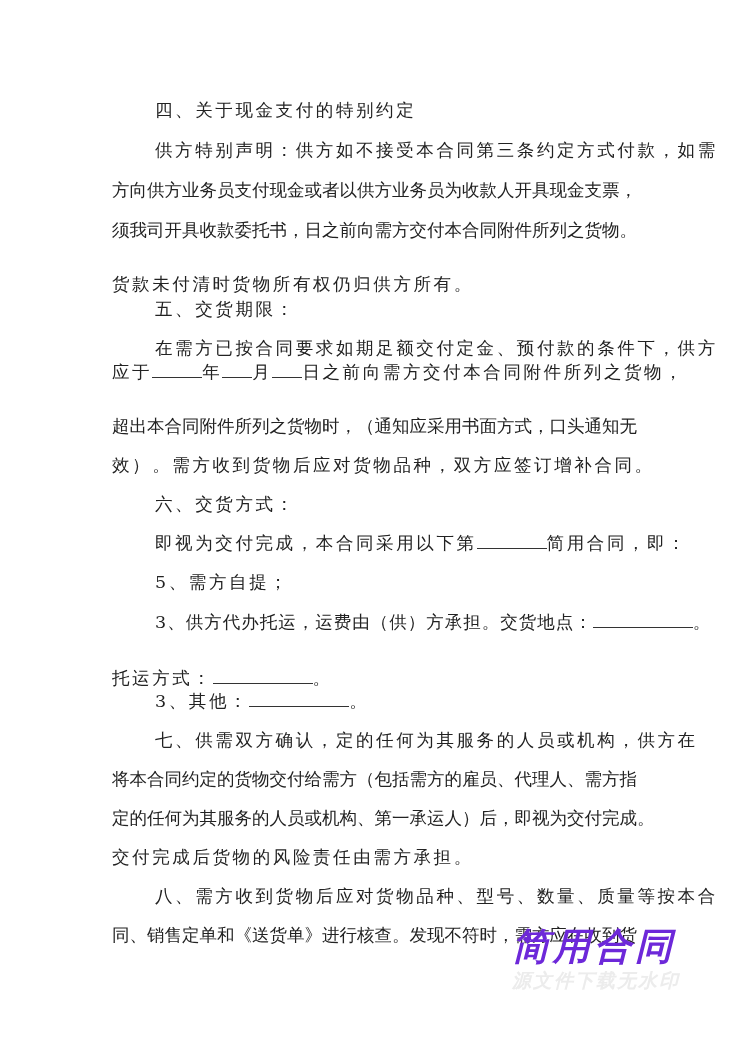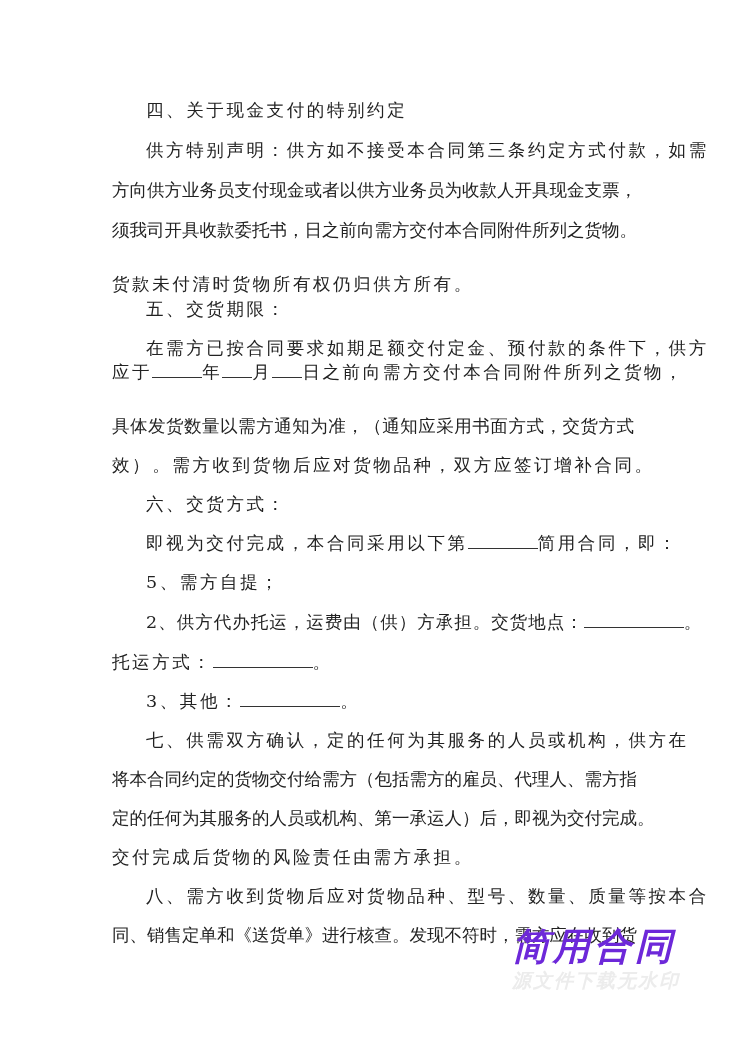--- a/index.html
+++ b/index.html
@@ -1,20 +1,20 @@
 <!DOCTYPE html>
 <html><head>
 <meta charset="utf-8">
 <style>
   html, body { margin:0; padding:0; }
   body { width:742px; height:1049px; background:#ffffff; position:relative; overflow:hidden;
          font-family: "DejaVu Serif", "Liberation Serif", serif; color:#222; }
   .page { position:absolute; left:112px; top:92px; width:522px; }
   .line { position:absolute; left:0; font-size:17.5px; letter-spacing:2.6px; white-space:nowrap; line-height:24px; }
-  .indent { left:34px; }
+  .indent { left:43px; }
   .justify { width:522px; text-align:justify; text-align-last:justify; letter-spacing:0; }
   .blank { display:inline-block; border-bottom:1px solid #333; height:16px; vertical-align:baseline; }
   .wm1 { position:absolute; left:512px; top:922px; font-family:"DejaVu Sans", sans-serif; font-weight:bold; font-style:italic;
          font-size:37px; color:#6d28d9; letter-spacing:4px; }
   .wm2 { position:absolute; left:512px; top:968px; font-family:"DejaVu Sans", sans-serif; font-weight:bold; font-style:italic;
          font-size:19px; color:#ececec; letter-spacing:2px; }
 </style>
 </head>
 <body>
 
@@ -24,32 +24,32 @@
   <div class="line indent" style="top:46px">供方特别声明：供方如不接受本合同第三条约定方式付款，如需</div>
   <div class="line justify" style="top:86px">方向供方业务员支付现金或者以供方业务员为收款人开具现金支票，</div>
   <div class="line justify" style="top:126px">须我司开具收款委托书，日之前向需方交付本合同附件所列之货物。</div>
   <div class="line" style="top:180px">货款未付清时货物所有权仍归供方所有。</div>
 
   <div class="line indent" style="top:205px">五、交货期限：</div>
   <div class="line indent" style="top:244px">在需方已按合同要求如期足额交付定金、预付款的条件下，供方</div>
   <div class="line" style="top:268px">
     <span>应于</span><span class="blank" style="width:50px"></span><span>年</span><span class="blank" style="width:30px"></span><span>月</span><span class="blank" style="width:30px"></span><span>日之前向需方交付本合同附件所列之货物，</span>
   </div>
-  <div class="line justify" style="top:322px">具体发货数量以需方通知为准，（通知应采用书面方式，交货方式</div>
+  <div class="line justify" style="top:322px">超出本合同附件所列之货物时，（通知应采用书面方式，口头通知无</div>
   <div class="line" style="top:361px">效）。需方收到货物后应对货物品种，双方应签订增补合同。</div>
 
   <div class="line indent" style="top:400px">六、交货方式：</div>
   <div class="line indent" style="top:439px">
     <span>即视为交付完成，本合同采用以下第</span><span class="blank" style="width:70px"></span><span>简用合同，即：</span>
   </div>
   <div class="line indent" style="top:478px">5、需方自提；</div>
   <div class="line indent" style="top:518px; letter-spacing:1px">
-    <span>2、供方代办托运，运费由（供）方承担。交货地点：</span><span class="blank" style="width:100px"></span><span>。</span>
+    <span>3、供方代办托运，运费由（供）方承担。交货地点：</span><span class="blank" style="width:100px"></span><span>。</span>
   </div>
-  <div class="line" style="top:558px">
+  <div class="line" style="top:574px">
     <span>托运方式：</span><span class="blank" style="width:100px"></span><span>。</span>
   </div>
   <div class="line indent" style="top:597px">
     <span>3、其他：</span><span class="blank" style="width:100px"></span><span>。</span>
   </div>
 
   <div class="line indent" style="top:636px">七、供需双方确认，定的任何为其服务的人员或机构，供方在</div>
   <div class="line justify" style="top:675px">将本合同约定的货物交付给需方（包括需方的雇员、代理人、需方指</div>
   <div class="line justify" style="top:714px">定的任何为其服务的人员或机构、第一承运人）后，即视为交付完成。</div>
   <div class="line" style="top:753px">交付完成后货物的风险责任由需方承担。</div>

